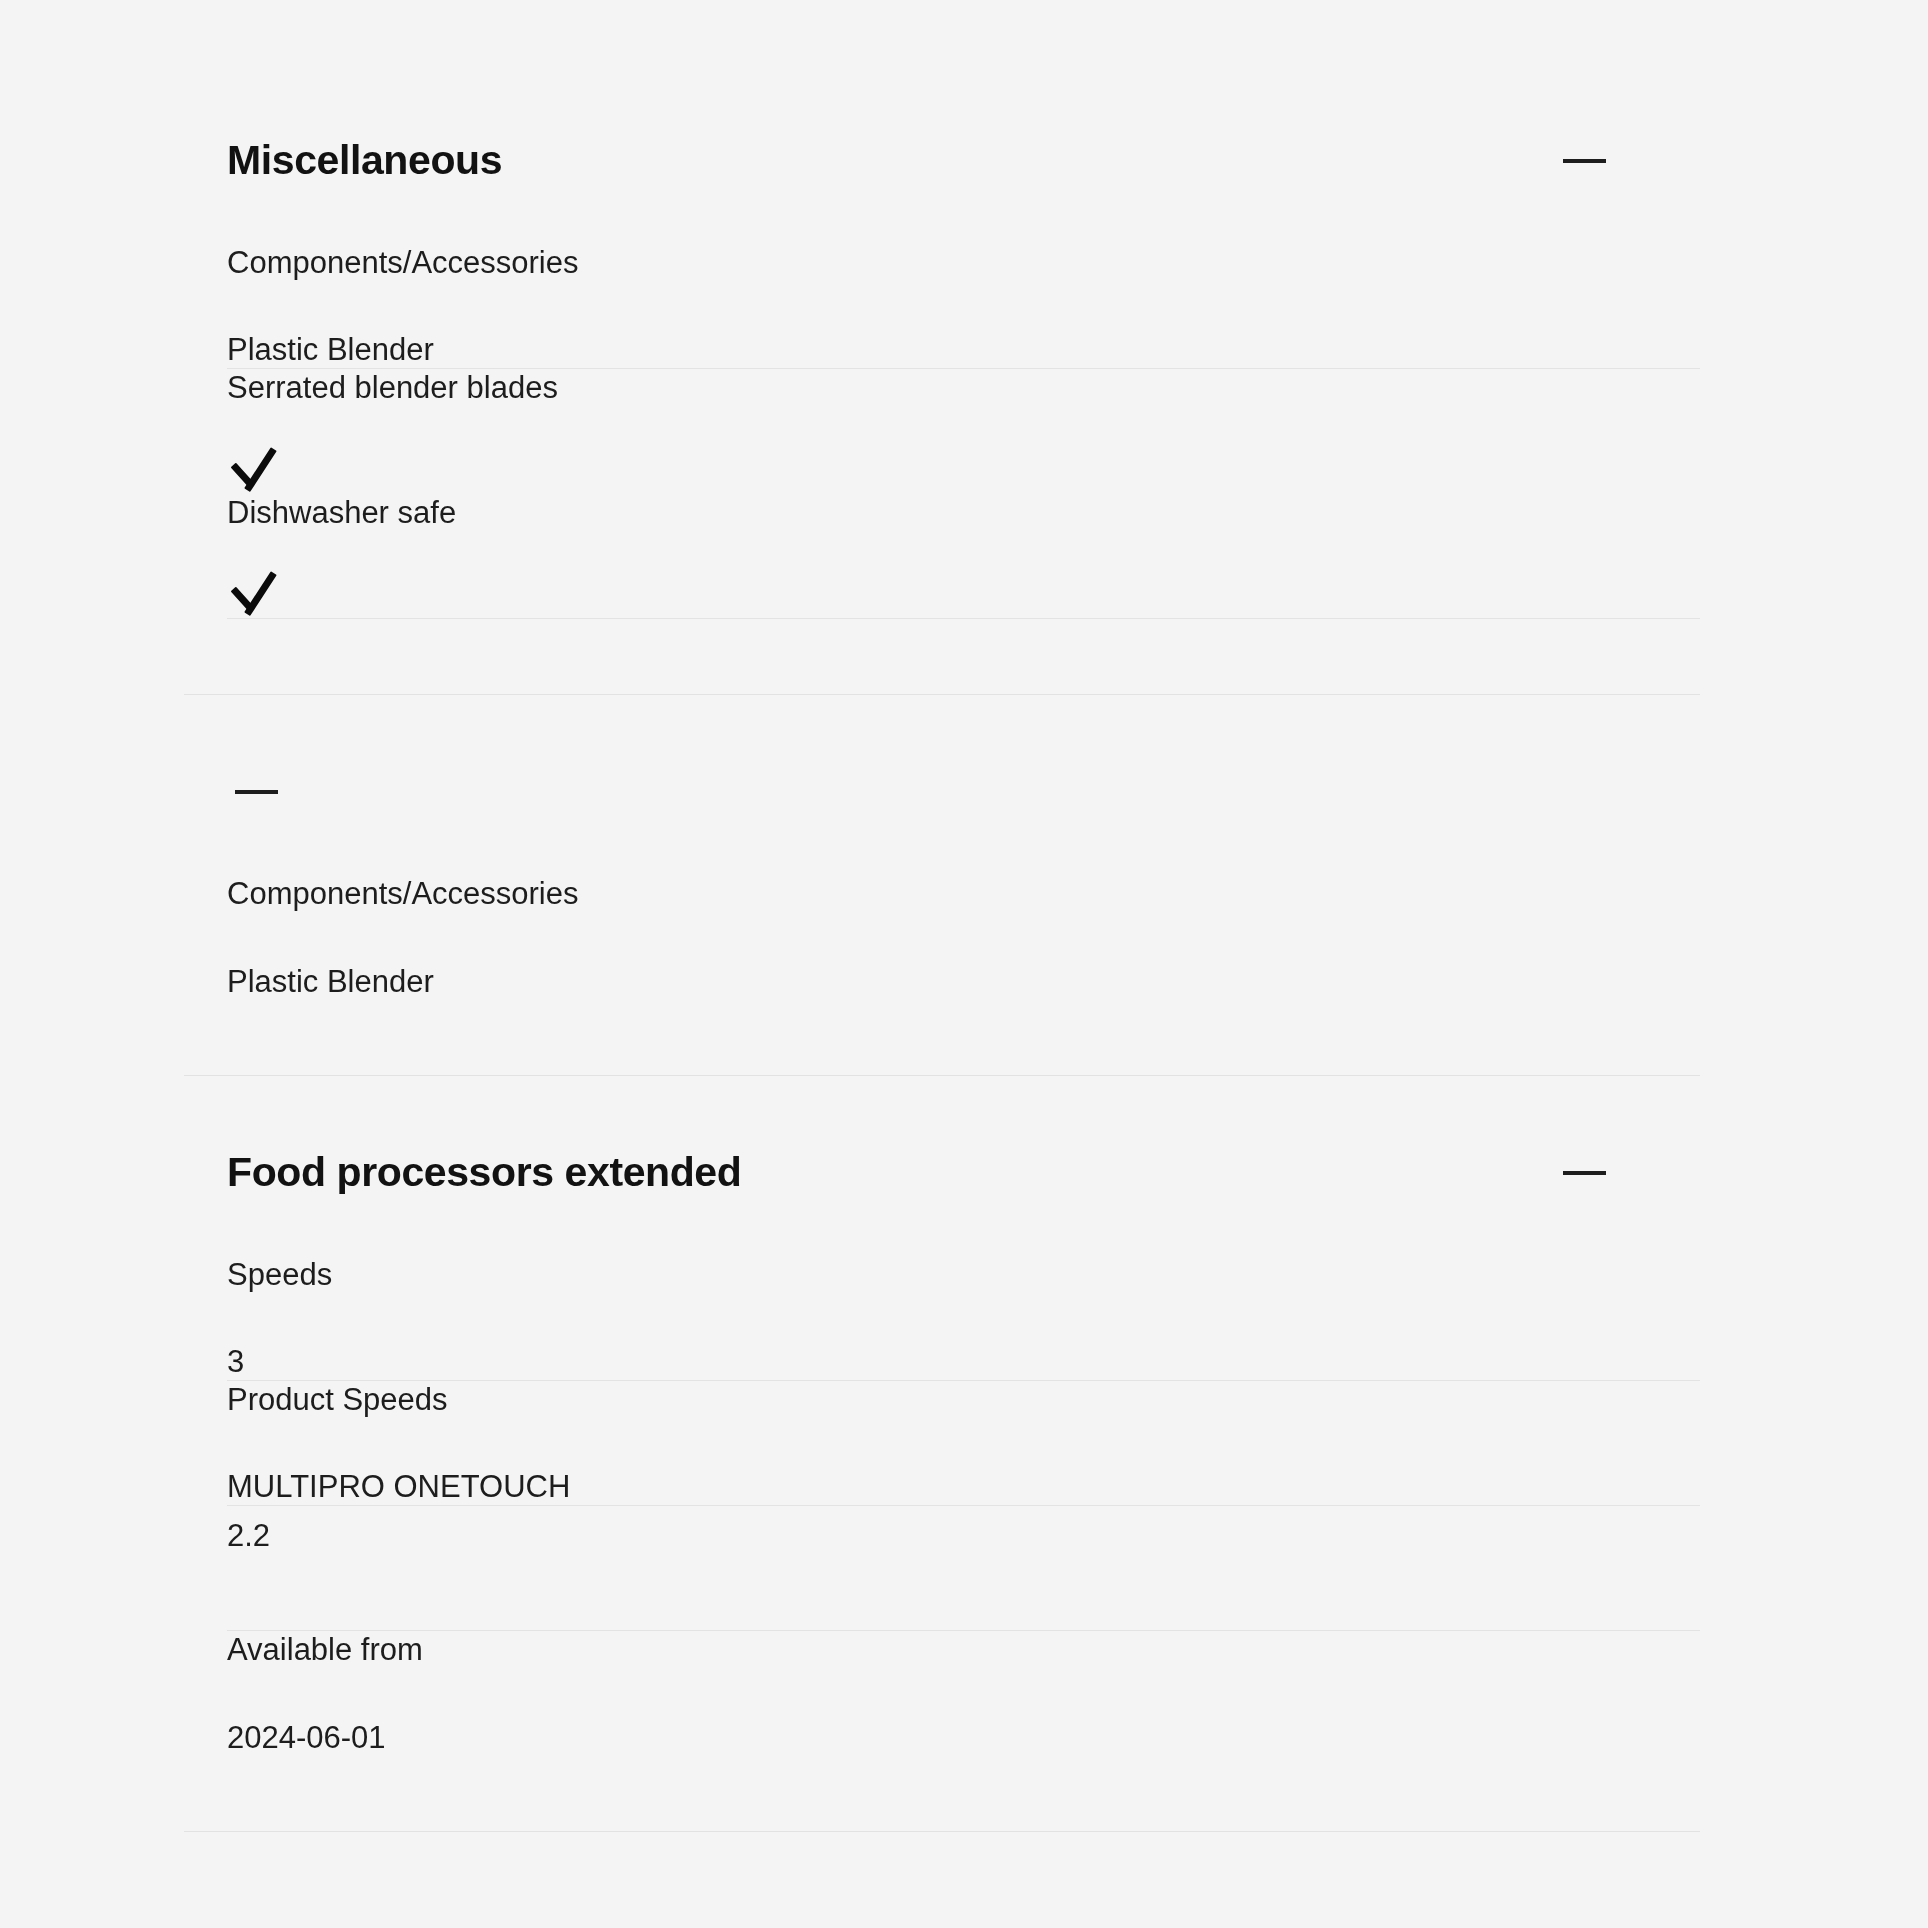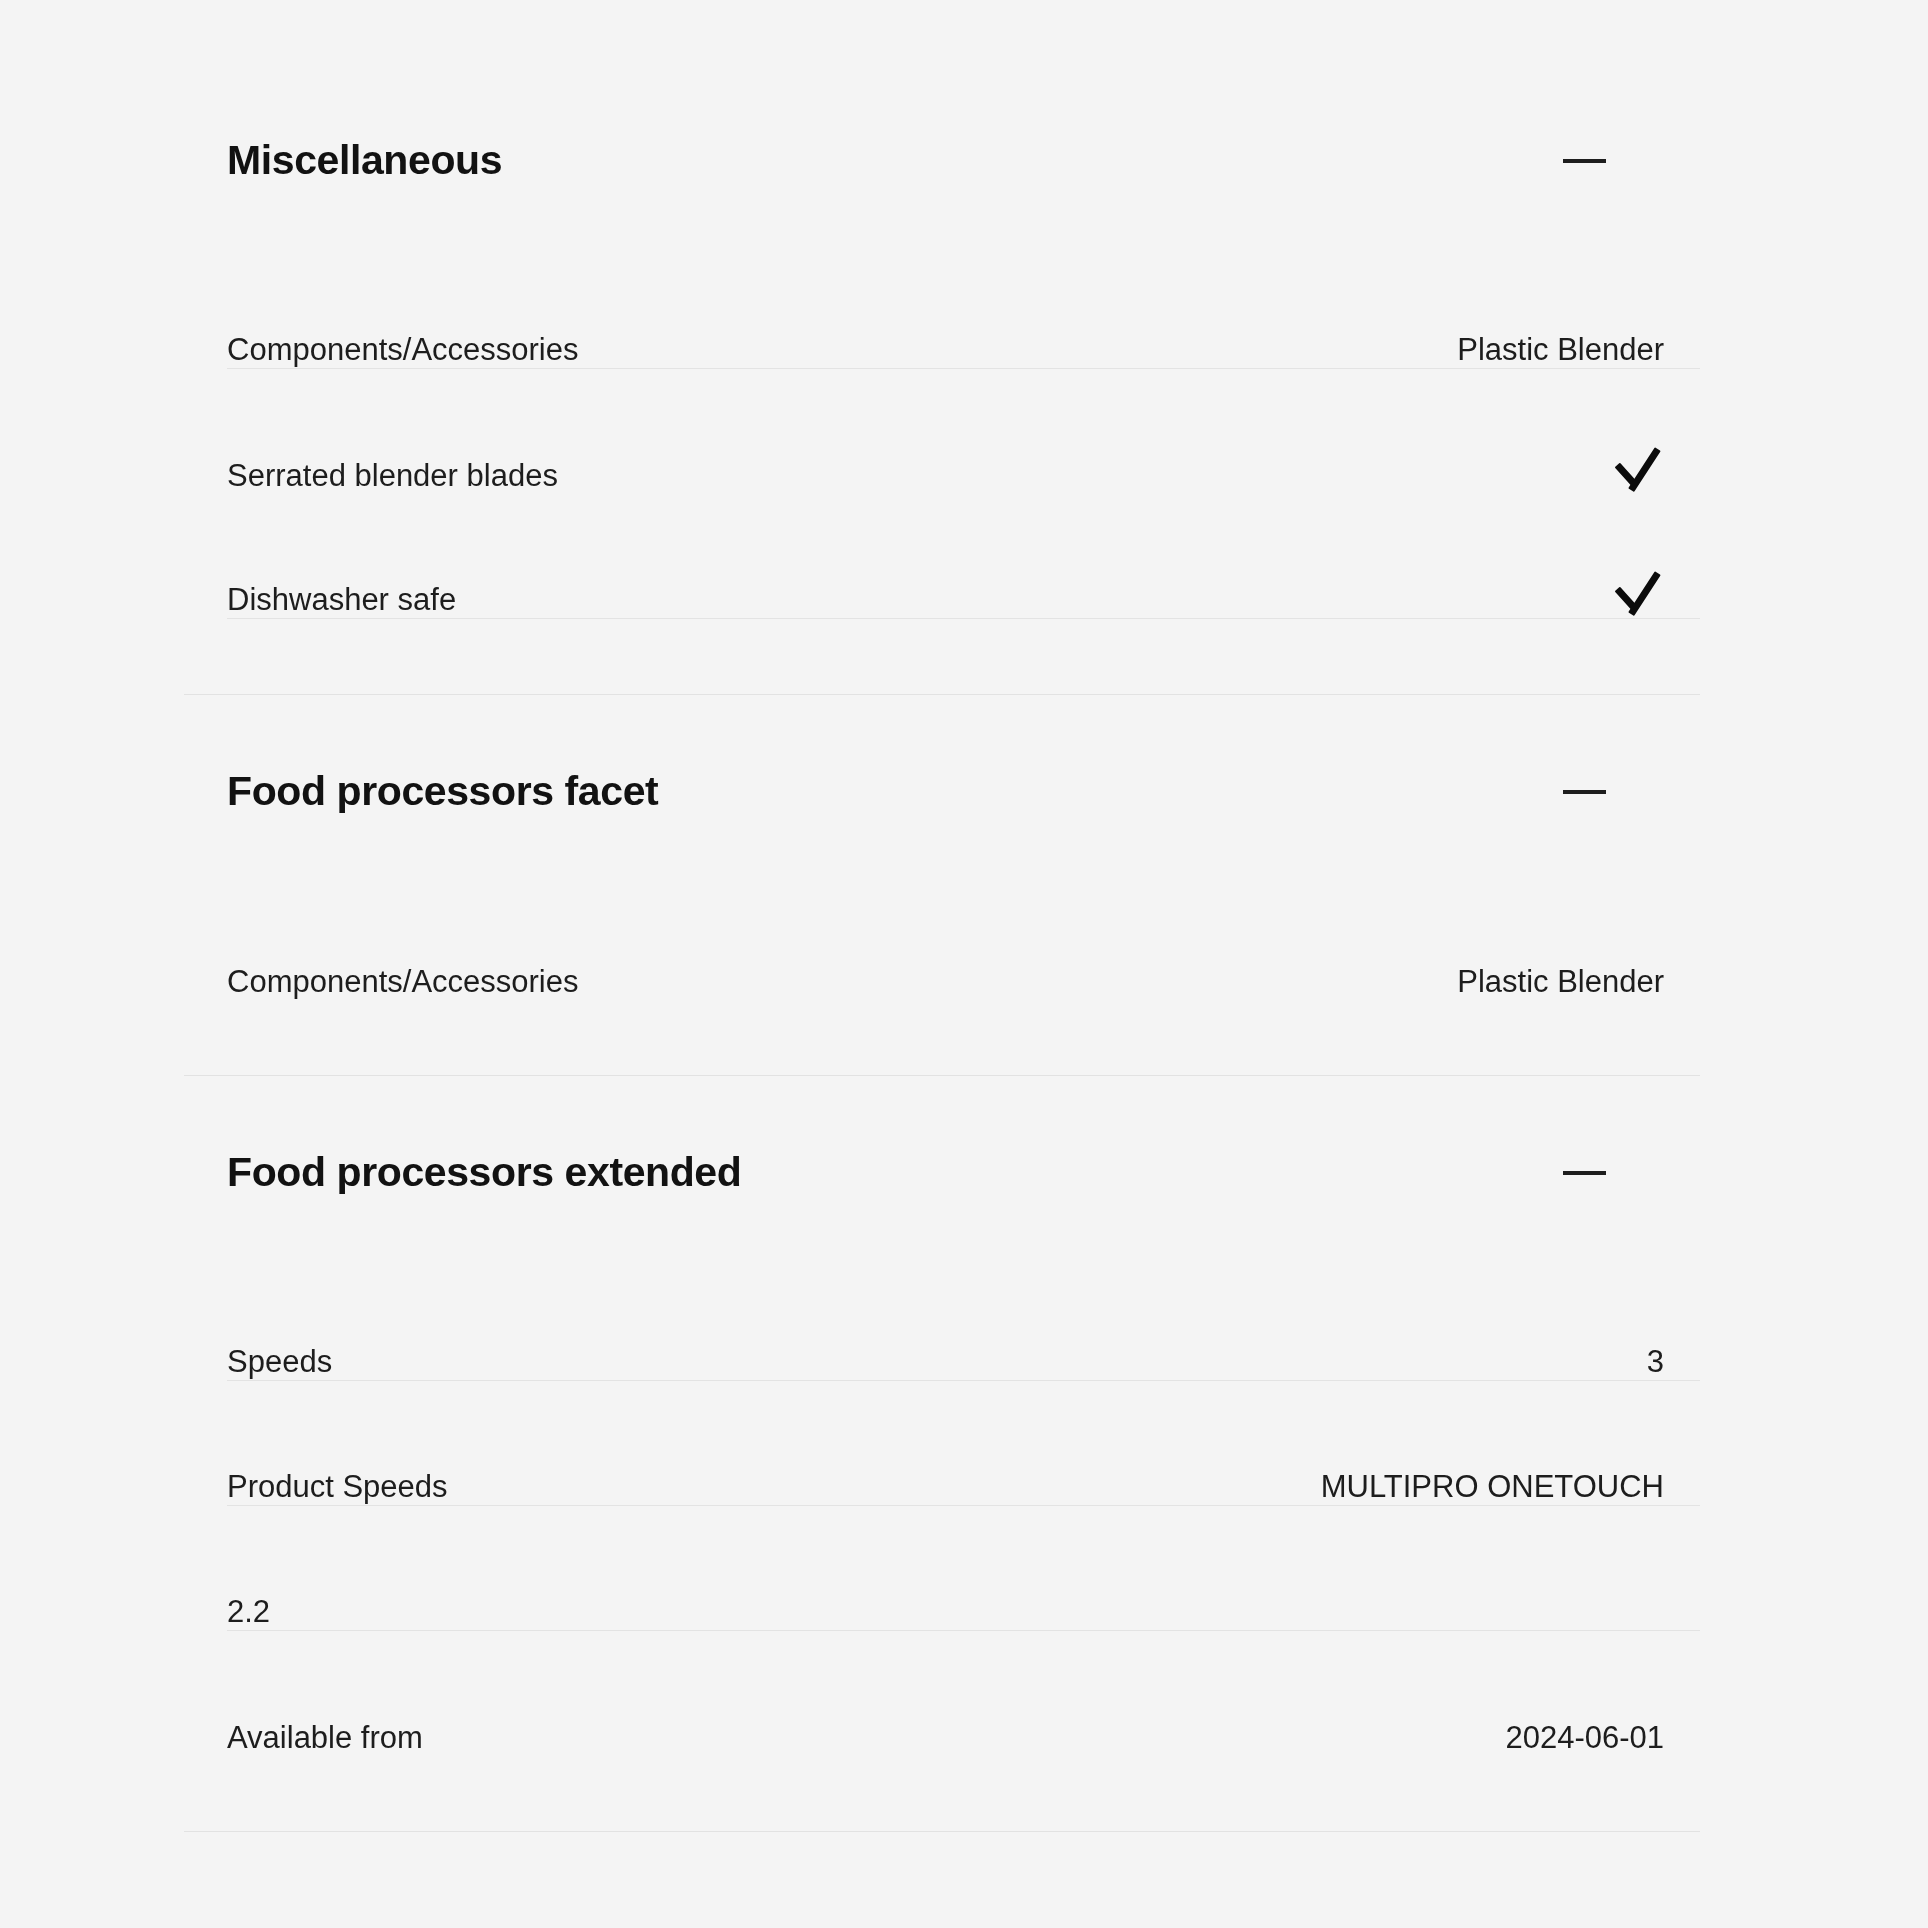--- a/index.html
+++ b/index.html
@@ -74,26 +74,27 @@
     border-radius: 0;
   }
 
   .rows {
     padding: 0 0 0 43px;
     box-sizing: border-box;
   }
 
   .row {
     display: flex;
-    align-items: flex-end;
+    align-items: flex-start;
     justify-content: space-between;
     box-sizing: border-box;
     padding-right: 36px;
     height: 125px;
     border-bottom: 0.9px solid #e3e3e3;
+    flex-direction: column;
   }
   .row.last {
     border-bottom: none;
   }
 
   .row-label {
     font-size: 31px;
     font-weight: 400;
     color: #1d1d1d;
     line-height: 1.2;
@@ -186,21 +187,20 @@
         </div>
 
       </div>
       <div class="rows-to-divider"></div>
       <div class="section-divider"></div>
     </div>
 
     <div class="section">
       <div class="sec-head-top"></div>
       <div class="section-header">
-        <div class="section-title">Food processors facet</div>
         <div class="toggle-icon">
           <span class="bar"></span>
         </div>
       </div>
       <div class="head-to-rows"></div>
       <div class="rows">
 
         <div class="row last">
           <span class="row-label">Components/Accessories</span>
           <span class="row-value">Plastic Blender</span>

